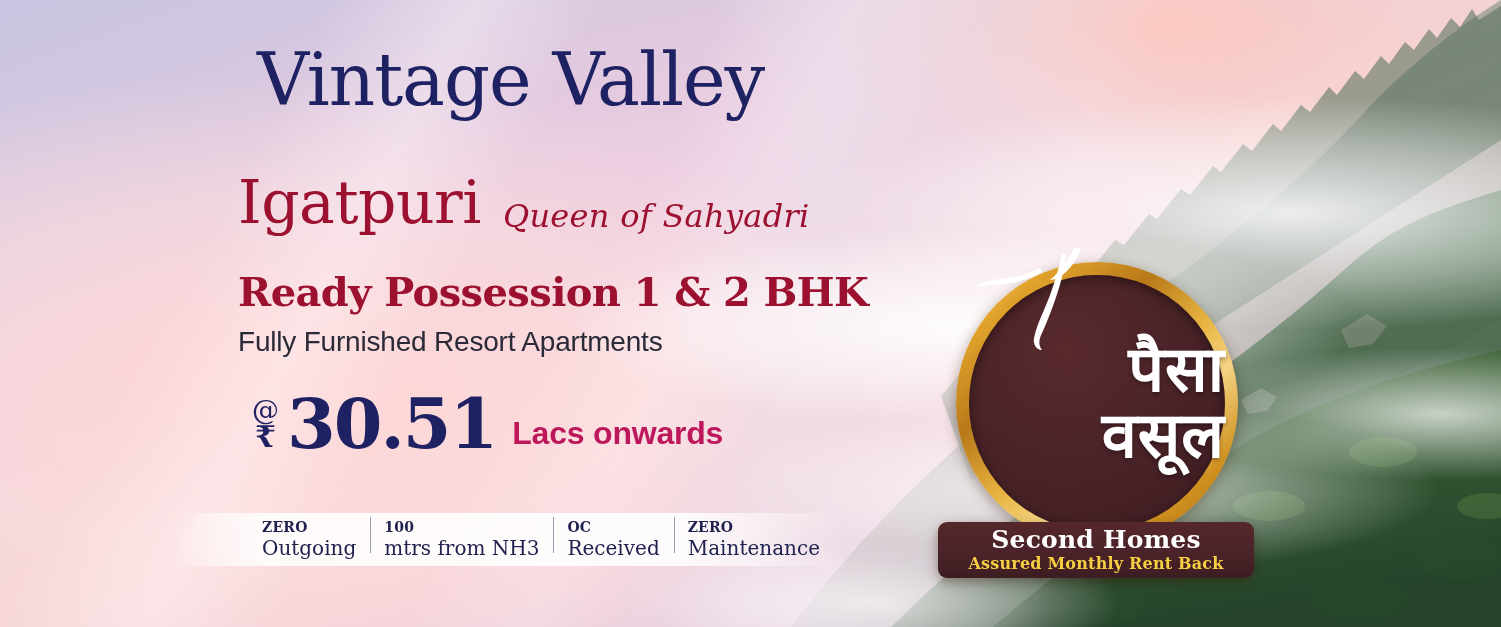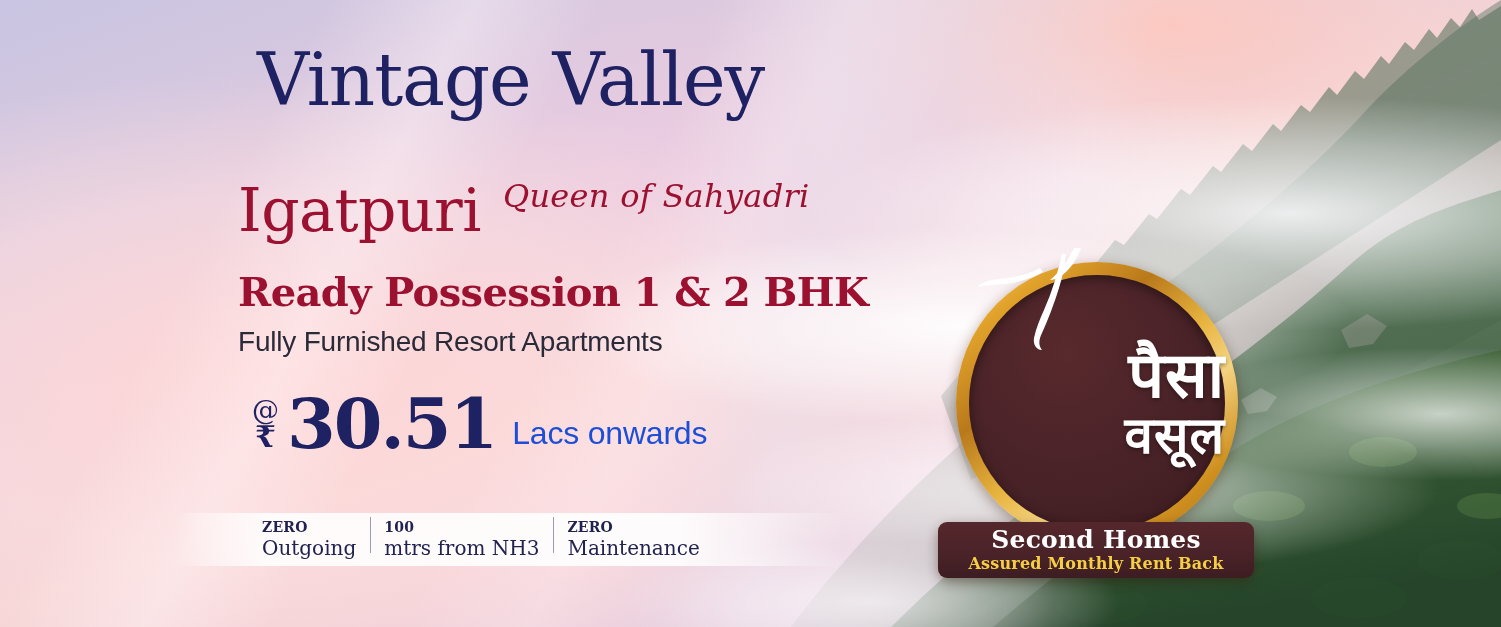--- a/index.html
+++ b/index.html
@@ -72,21 +72,21 @@
 
   .title {
     position:absolute; left:237px; top:44px;
     font-family:"DejaVu Serif", serif;
     font-size:72px; line-height:1.0; font-weight:400;
     letter-spacing:-1px;
     color:#1f2262;
     margin-left:20px;
   }
 
-  .subline { position:absolute; left:238px; top:172px; display:flex; align-items:flex-start;margin-top:8px; }
+  .subline { position:absolute; left:238px; top:172px; display:flex; align-items:flex-end; }
   .city {
     font-family:"DejaVu Serif", serif;
     font-size:60px; font-weight:400; line-height:1;
     color:#9d1130; letter-spacing:-0.5px;
   }
   .tagline {
     margin-left:22px;
     font-family:"DejaVu Serif", serif;
     font-style:italic; font-weight:400;
     font-size:32px; line-height:1;
@@ -119,22 +119,22 @@
   }
   .cur-at { font-size:27px; font-weight:400; }
   .cur-rs { font-size:30px; font-weight:700; }
   .price-num {
     font-family:"DejaVu Serif", serif;
     font-size:70px; font-weight:700; line-height:0.92;
     color:#1f2262; letter-spacing:-2px;
   }
   .price-unit {
     font-family:"Liberation Sans", sans-serif;
-    font-size:32px; font-weight:400; line-height:1;
-    color:#1d4ed8; margin-left:16px; padding-bottom:7px;
+    font-size:32px; font-weight:700; line-height:1;
+    color:#be185d; margin-left:16px; padding-bottom:7px;
     letter-spacing:-0.2px;
   }
 
   
   .usp-strip {
     position:absolute; left:175px; top:513px;
     width:700px; height:53px;
     display:flex; 
     background:linear-gradient(90deg,
       rgba(255,255,255,0.00) 0%,
@@ -179,21 +179,21 @@
   }
   .hindi-1, .hindi-2 {
     color:#ffffff;
     font-family:"DejaVu Sans", sans-serif;
     font-weight:700;
     text-align:center;
     line-height:1.02;
     text-shadow:0 2px 4px rgba(0,0,0,0.35);
   }
   .hindi-1 { font-size:63px; letter-spacing:1px; }
-  .hindi-2 { font-size:51px; letter-spacing:1px; margin-top:2px; }
+  .hindi-2 { font-size:63px; letter-spacing:1px; margin-top:2px; }
 
   .badge-plate {
     position:absolute; left:0; top:260px; width:316px; height:56px;
     border-radius:12px;
     background:linear-gradient(180deg, #f6d храм 0%, #e8b23a 100%);
     background:linear-gradient(180deg, #f4cf72 0%, #d9a02a 50%, #b9791a 100%);
     padding:0;
     box-shadow:0 4px 12px rgba(50,25,8,0.42);
   }
   .badge-plate-in {
@@ -325,20 +325,24 @@
   <div class="usp-strip">
     <div class="usp">
       <span class="usp-head">ZERO</span>
       <span class="usp-sub">Outgoing</span>
     </div>
     <div class="usp">
       <span class="usp-head">100</span>
       <span class="usp-sub">mtrs from NH3</span>
     </div>
     <div class="usp">
+      <span class="usp-head">OC</span>
+      <span class="usp-sub">Received</span>
+    </div>
+    <div class="usp">
       <span class="usp-head">ZERO</span>
       <span class="usp-sub">Maintenance</span>
     </div>
   </div>
 
   <div class="badge">
 
     <div class="seal-outer">
       <div class="seal-inner">
         <div class="hindi-1">पैसा</div>

